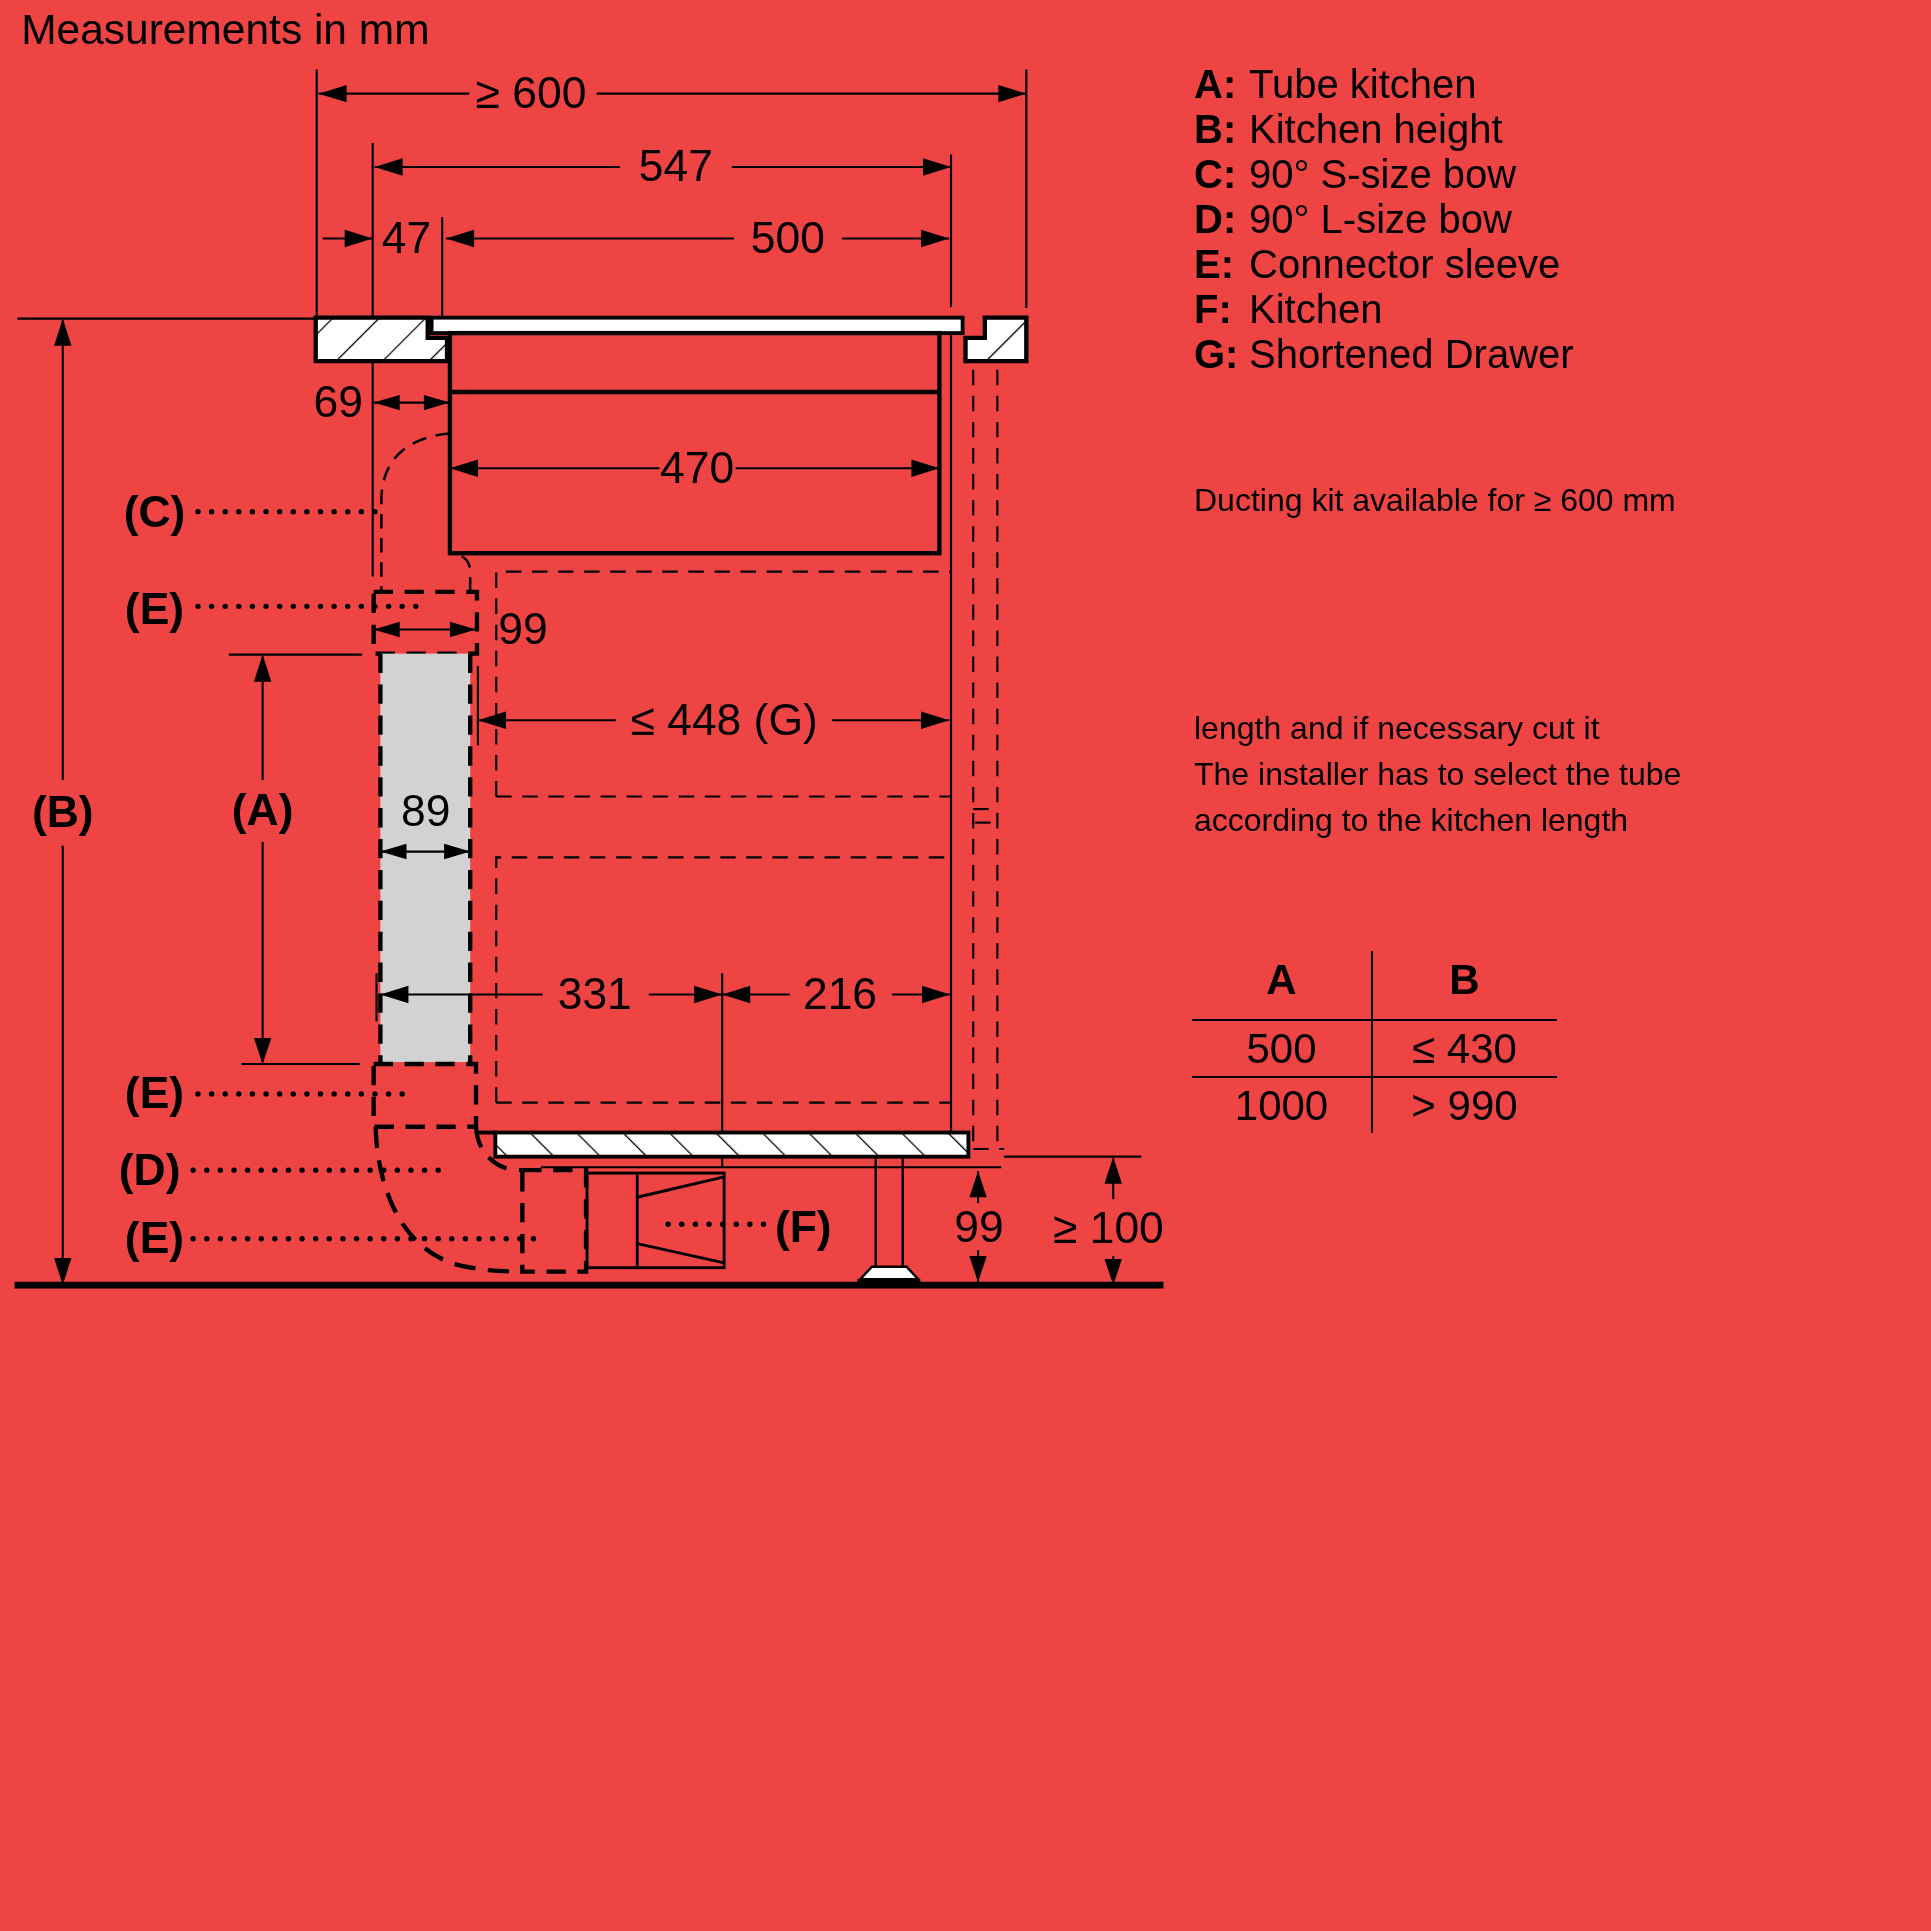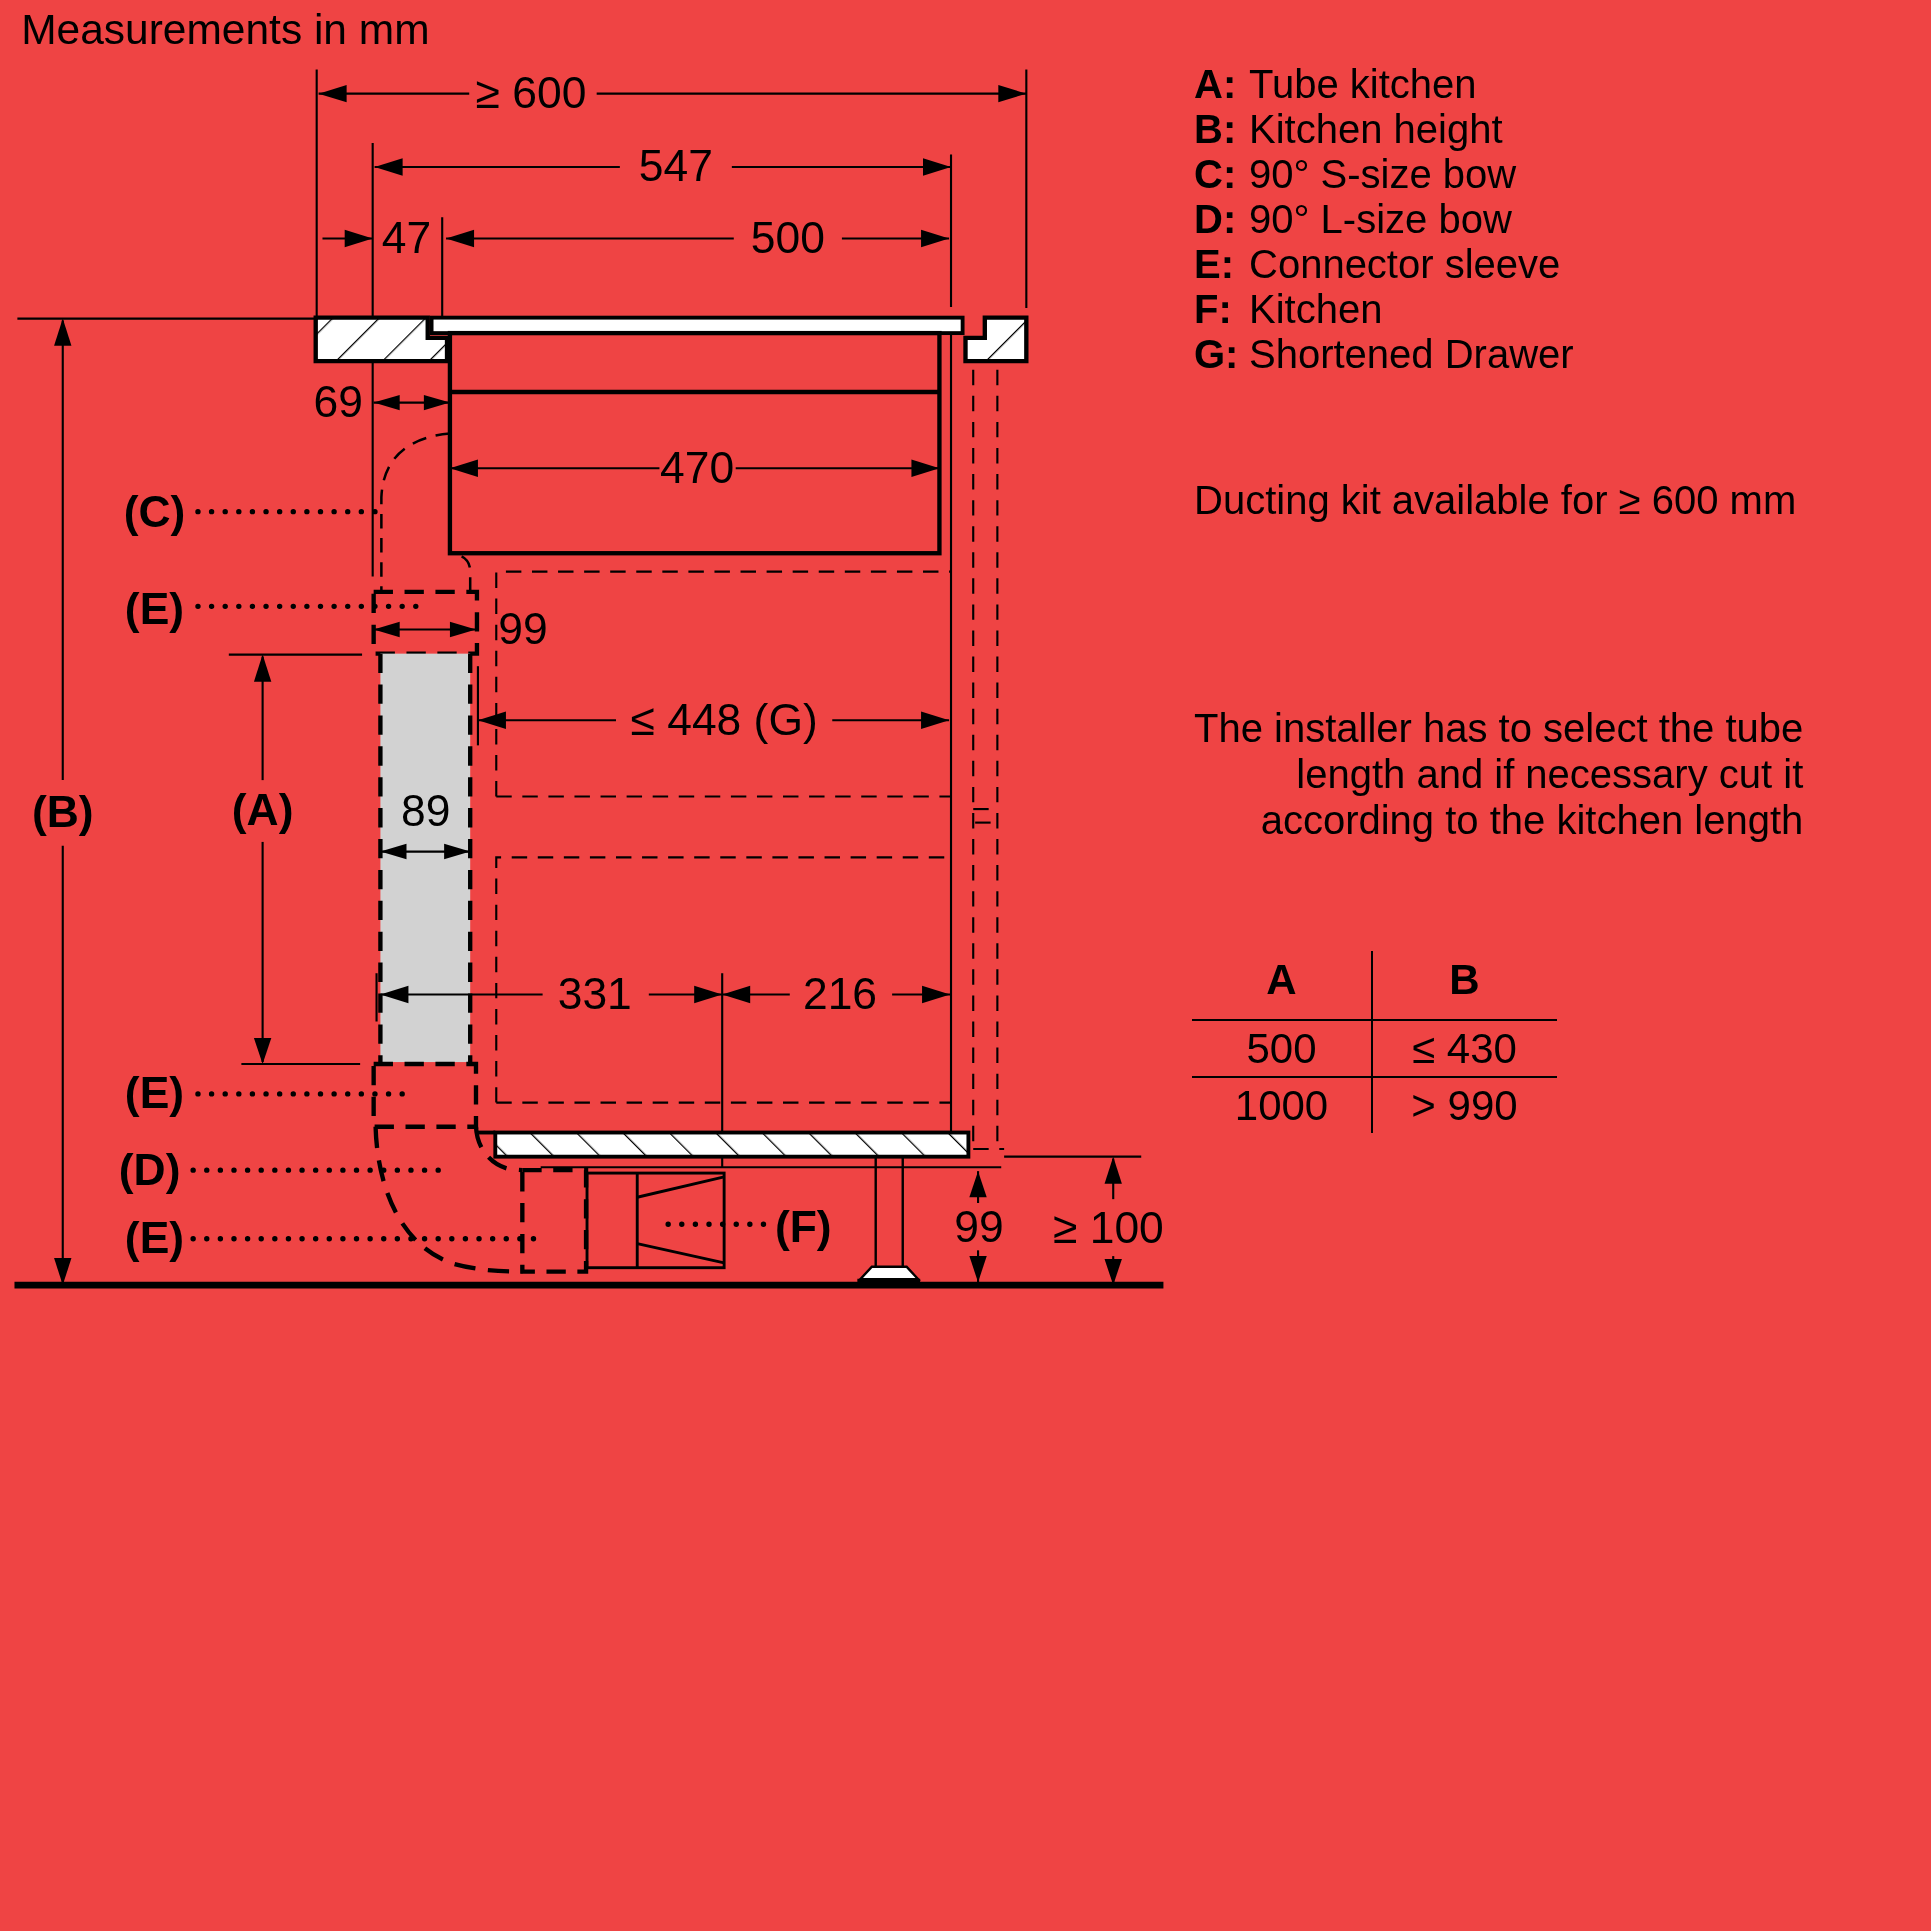--- a/index.html
+++ b/index.html
@@ -6,21 +6,21 @@
   #canvas{position:relative;width:1931px;height:1931px;background:#ef4444;overflow:hidden;
           font-family:"Liberation Sans","DejaVu Sans",sans-serif;color:#000;}
   svg{position:absolute;left:0;top:0;}
   svg text{font-family:"Liberation Sans","DejaVu Sans",sans-serif;fill:#000;}
   .dimtxt{font-size:46px;}
   .callout{font-size:46px;font-weight:bold;}
   .titletxt{font-size:44px;}
   .overlay{position:absolute;}
   .legend-row{display:flex;font-size:40px;line-height:45px;}
   .legend-key{font-weight:bold;width:55px;flex:0 0 55px;}
-  .note-line{font-size:40px;line-height:46px;white-space:nowrap;text-align:right;}
+  .note-line{font-size:32px;line-height:46px;white-space:nowrap;}
   #ab-table{position:absolute;left:1192px;top:951px;width:365px;}
   #ab-table .trow{display:flex;}
   #ab-table .c1{width:179px;text-align:center;border-right:2.9px solid #000;}
   #ab-table .c2{width:183px;text-align:center;}
   #ab-table .thead{font-weight:bold;font-size:42px;height:68px;line-height:58px;}
   #ab-table .hline{border-top:2.9px solid #000;}
   #ab-table .tdata{font-size:42px;height:55px;line-height:55px;}
 </style>
 </head>
 <body>
@@ -253,22 +253,22 @@
     <div class="legend-row">
         <span class="legend-key">G:</span>
         <span>Shortened Drawer</span>
       </div>
   </div>
 
   <div class="overlay" style="left:1194px;top:477px;">
     <div class="note-line">Ducting kit available for ≥ 600 mm</div>
   </div>
   <div class="overlay" style="left:1194px;top:705px;">
+    <div class="note-line">length and if necessary cut it</div>
     <div class="note-line">The installer has to select the tube</div>
-    <div class="note-line">length and if necessary cut it</div>
     <div class="note-line">according to the kitchen length</div>
   </div>
 
   <div id="ab-table">
     <div class="trow thead">
       <div class="c1">A</div>
       <div class="c2">B</div>
     </div>
     <div class="trow tdata hline">
       <div class="c1">500</div>

